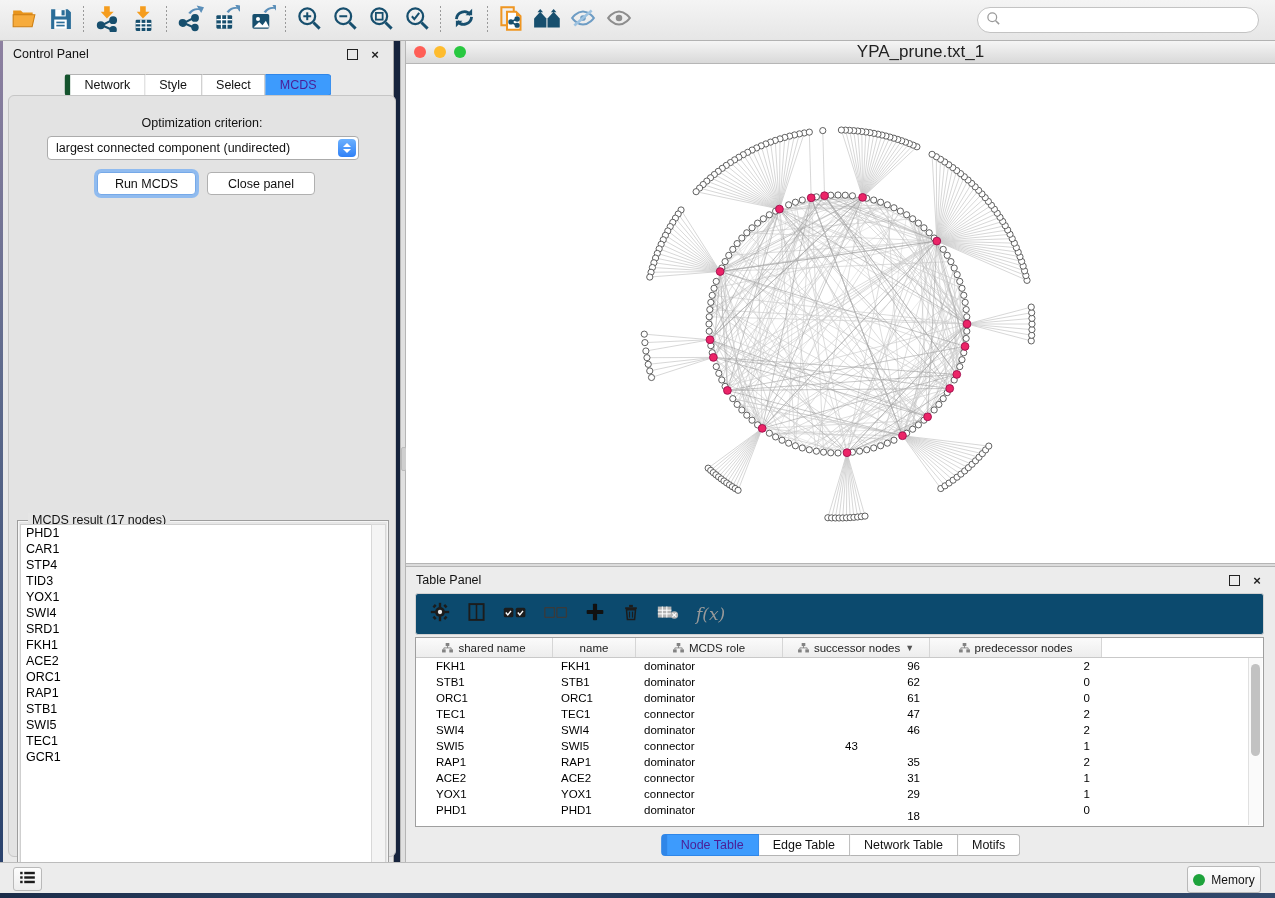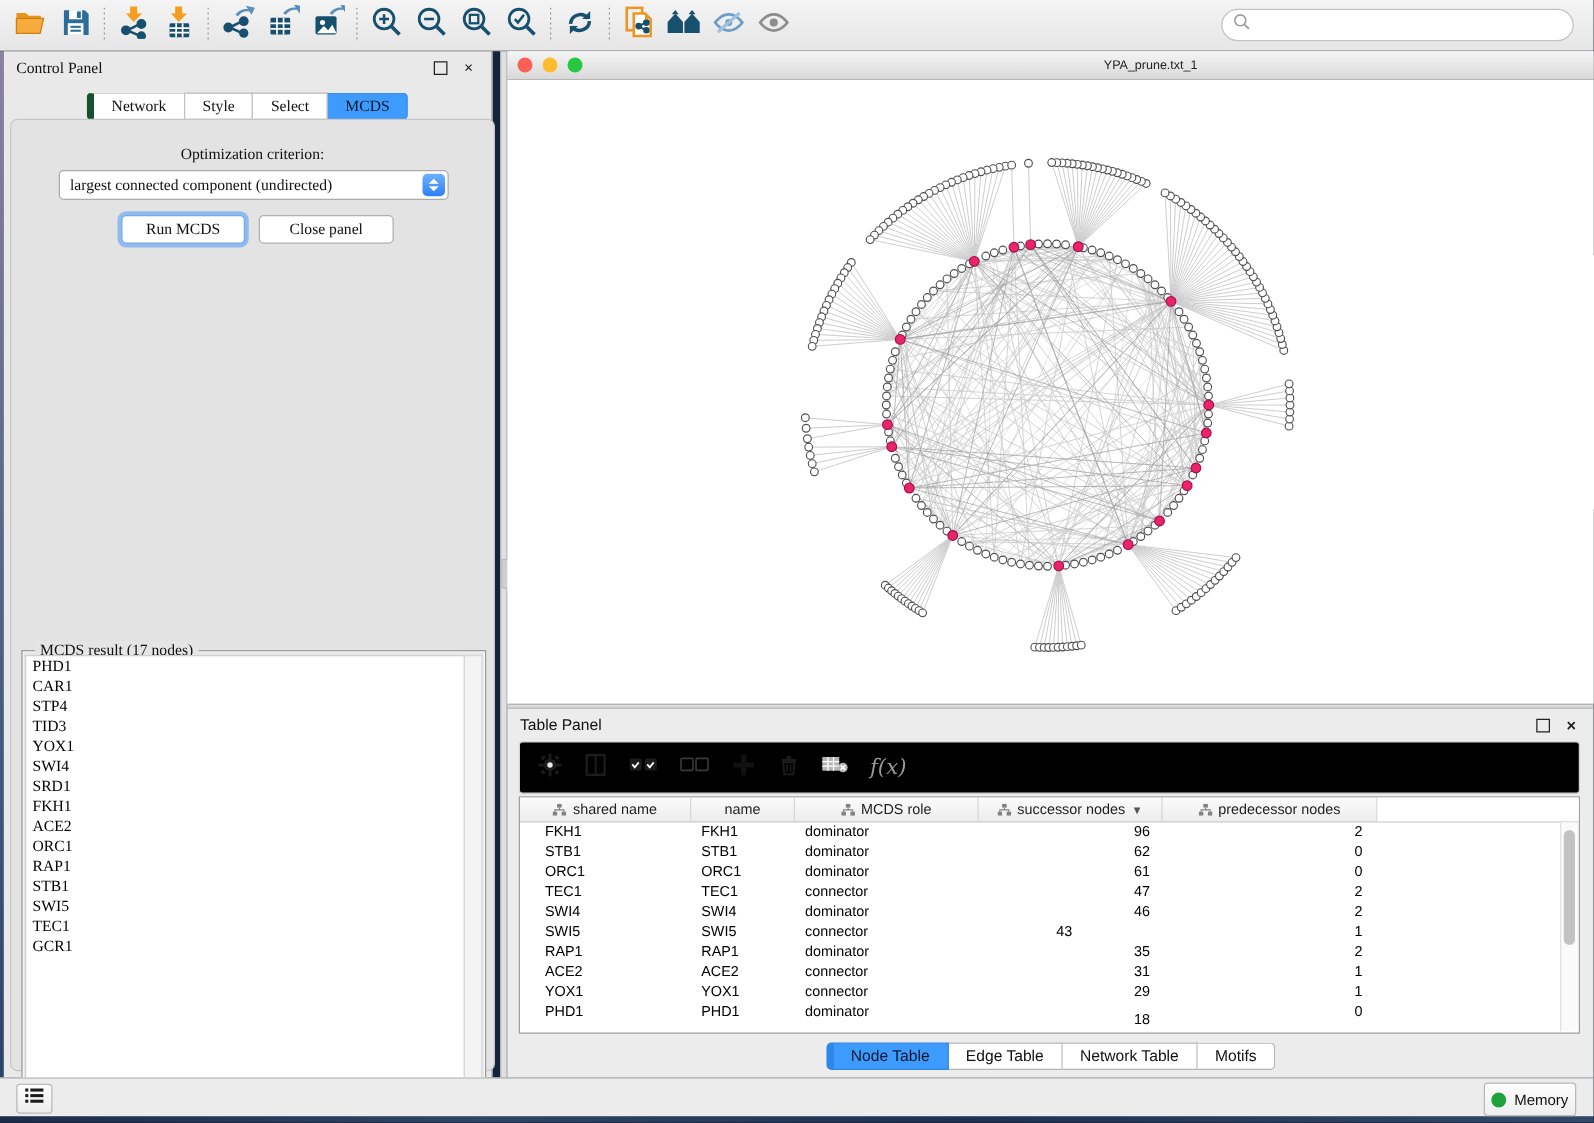--- a/index.html
+++ b/index.html
@@ -21,32 +21,32 @@
   #searchbox input{border:none;outline:none;flex:1;font-size:12px;background:transparent;}
 
   
   #left-strip{left:0;top:41px;width:3px;height:852px;
     background:linear-gradient(#8d80a0,#5e6a8c 40%,#27406b);}
   #desktop-bottom{left:0;top:893px;width:1275px;height:5px;
     background:linear-gradient(90deg,#1b2c49,#2e4568 30%,#1d3152 60%,#32496c);}
 
   
   #control-panel{left:3px;top:41px;width:391px;height:821px;background:#e9e9e9;
-    border-right:1px solid #a8a8a8;box-sizing:border-box;font-family:Liberation Serif, serif;}
+    border-right:1px solid #a8a8a8;box-sizing:border-box;}
   .panel-head{height:26px;display:flex;align-items:center;padding:0 10px;font-size:12.5px;color:#111;}
   .panel-head .sp{flex:1;}
   .wicon{width:16px;height:16px;display:flex;align-items:center;justify-content:center;
     font-size:13px;color:#222;font-weight:bold;margin-left:7px;cursor:default;}
   .float-sq{width:9px;height:9px;border:1.5px solid #222;}
   .seg-tabs{display:flex;height:22px;}
   .seg{background:#fff;border:1px solid #b4b4b4;border-left:none;font-size:12.5px;color:#111;
     display:flex;align-items:center;justify-content:center;padding:0 14px;}
   .seg:first-child{border-left:6px solid #14532d;border-radius:4px 0 0 4px;}
   .seg:last-child{border-radius:0 4px 4px 0;}
-  .seg.active{background:#3d9bfd;border-color:#2f86e8;color:#0f172a;}
+  .seg.active{background:#3d9bfd;border-color:#2f86e8;color:#4c1d95;}
   #cp-tabs{position:absolute;left:50%;top:33px;transform:translateX(-50%);}
   #cp-content{position:absolute;left:5px;top:54px;width:386px;height:760px;background:#e3e3e3;
     border:1px solid #c6c6c6;border-radius:6px;}
   #opt-label{position:absolute;left:0;top:20px;width:100%;text-align:center;font-size:12.5px;color:#111;}
   #criterion{position:absolute;left:38px;top:40px;width:312px;height:24px;background:#fff;
     border:1px solid #ababab;border-radius:4px;display:flex;align-items:center;box-sizing:border-box;}
   #criterion .val{flex:1;font-size:12.5px;padding-left:8px;color:#111;white-space:nowrap;}
   .stepper{width:18px;height:18px;margin-right:2px;border-radius:4px;
     background:linear-gradient(#6cb1fe,#2f80f6);display:flex;flex-direction:column;
     align-items:center;justify-content:center;gap:2px;}
@@ -69,26 +69,26 @@
     border-left:1px solid #b5b5b5;border-right:1px solid #b5b5b5;box-sizing:border-box;}
   #vsplit .handle{position:absolute;left:0px;top:406px;width:4px;height:22px;background:#cfcfcf;border:1px solid #bbb;border-radius:2px;}
   #hsplit{left:406px;top:563px;width:869px;height:4px;background:#dcdcdc;border-top:1px solid #b5b5b5;border-bottom:1px solid #b5b5b5;box-sizing:border-box;}
 
   
   #network-panel{left:406px;top:41px;width:869px;height:522px;background:#fff;box-sizing:border-box;}
   #net-titlebar{height:22px;background:linear-gradient(#f5f5f5,#d9d9d9);
     border-bottom:1px solid #b6b6b6;display:flex;align-items:center;padding:0 8px;position:relative;}
   .tl{width:12px;height:12px;border-radius:50%;margin-right:8px;}
   #net-title{position:absolute;left:0;right:0;text-align:center;padding-left:160px;
-    font-size:10px;color:#222;pointer-events:none;}
+    font-size:17px;color:#222;pointer-events:none;}
   #net-canvas{position:relative;width:869px;height:499px;background:#fff;overflow:hidden;}
 
   
   #table-panel{left:406px;top:567px;width:869px;height:295px;background:#ececec;box-sizing:border-box;}
-  #tp-toolbar{position:absolute;left:9px;top:26px;width:849px;height:42px;background:#000000;
+  #tp-toolbar{position:absolute;left:9px;top:26px;width:849px;height:42px;background:#0c4a6e;
     border:1px solid #d2d2d2;border-radius:3px;display:flex;align-items:center;padding-left:14px;gap:17px;box-sizing:border-box;}
   .fx{font-family:"DejaVu Serif","Liberation Serif",serif;font-style:italic;font-size:17px;color:#9a9a9a;}
   #grid{position:absolute;left:9px;top:70px;width:849px;height:190px;background:#fff;border:1px solid #9f9f9f;box-sizing:border-box;overflow:hidden;}
   #grid-head{display:flex;height:19px;background:linear-gradient(#fbfbfb,#ededed);border-bottom:1px solid #c9c9c9;}
   .hcell{display:flex;align-items:center;justify-content:center;gap:5px;font-size:11.5px;color:#222;
     border-right:1px solid #d6d6d6;box-sizing:border-box;position:relative;}
   .hicon{width:11px;height:10px;flex:0 0 auto;}
   .sortchev{font-size:9px;color:#555;}
   .trow{display:flex;height:16px;align-items:center;}
   .tcell{font-size:11.5px;color:#000;box-sizing:border-box;white-space:nowrap;overflow:hidden;}

